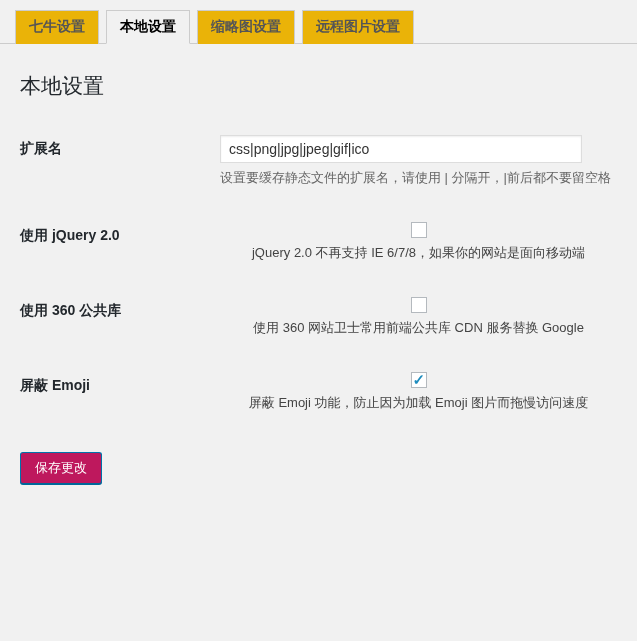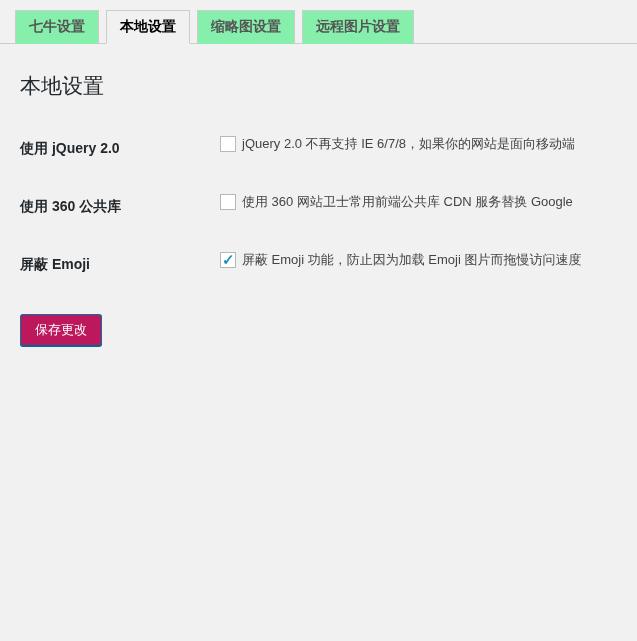--- a/index.html
+++ b/index.html
@@ -12,21 +12,21 @@
       width: 637px;
       overflow: hidden;
     }
     .nav-tabs {
       display: flex;
       border-bottom: 1px solid #ccc;
       margin: 0;
       padding: 9px 0 0 15px;
     }
     .nav-tab {
-      background: #86efac;
+      background: #eab308;
       border: 1px solid #ccc;
       border-bottom: none;
       color: #555;
       font-size: 14px;
       font-weight: 600;
       padding: 7px 13px;
       margin-left: 0.5em;
       margin-right: 0;
       cursor: pointer;
       white-space: nowrap;
@@ -78,20 +78,21 @@
       font-size: 13px;
       color: #666;
       margin-top: 6px;
       white-space: nowrap;
     }
     .checkbox-row {
       display: flex;
       align-items: center;
       gap: 6px;
       white-space: nowrap;
+      flex-direction: column;
     }
     input[type="checkbox"] {
       width: 16px;
       height: 16px;
       border: 1px solid #b4b9be;
       background: #fff;
       appearance: none;
       cursor: pointer;
       position: relative;
     }
@@ -130,20 +131,27 @@
   <a class="nav-tab active">本地设置</a>
   <a class="nav-tab">缩略图设置</a>
   <a class="nav-tab">远程图片设置</a>
 </div>
 
 <div class="content">
   <h2 class="section-title">本地设置</h2>
 
   <table class="form-table">
     <tbody>
+        <tr>
+      <th>扩展名</th>
+      <td>
+        <input type="text" value="css|png|jpg|jpeg|gif|ico" style="">
+        <p class="description">设置要缓存静态文件的扩展名，请使用 | 分隔开，|前后都不要留空格</p>
+      </td>
+    </tr>
     <tr>
       <th>使用 jQuery 2.0</th>
       <td>
         <div class="checkbox-row">
           <input type="checkbox" style="">
           <span class="checkbox-label">jQuery 2.0 不再支持 IE 6/7/8，如果你的网站是面向移动端</span>
         </div>
       </td>
     </tr>
     <tr>

